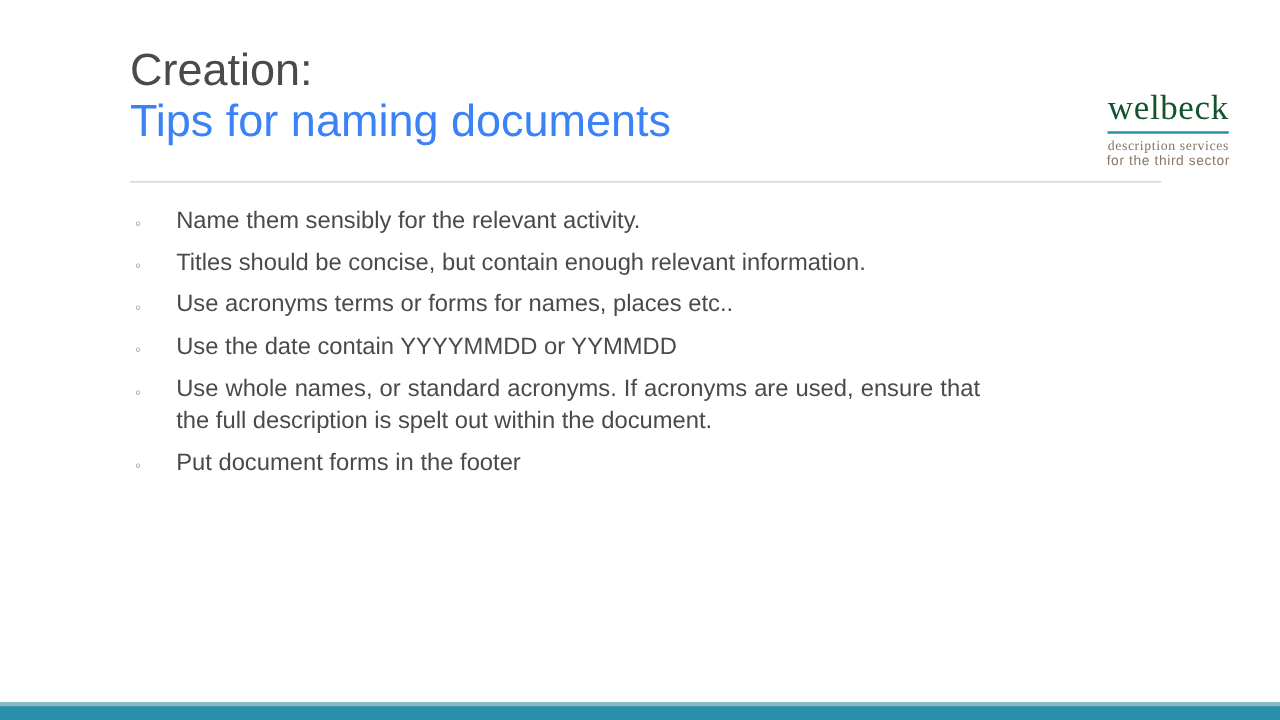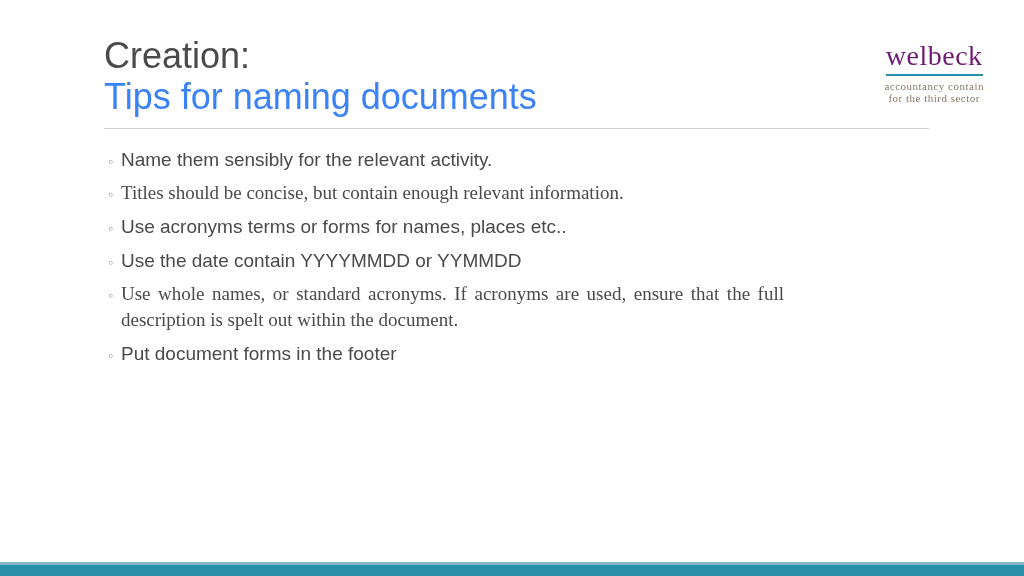--- a/index.html
+++ b/index.html
@@ -42,36 +42,37 @@
       line-height: 1.15;
     }
     .logo {
       text-align: center;
       margin-top: 5px;
       margin-right: -55px;
     }
     .logo-name {
       font-family: Georgia, 'Times New Roman', serif;
       font-size: 28px;
-      color: #701a75;
+      color: #14532d;
       font-weight: normal;
       border-bottom: 2px solid #2a8fa8;
       padding-bottom: 2px;
       display: inline-block;
       letter-spacing: 0.5px;
+      margin-top: 31px;
     }
     .logo-tagline1 {
       font-family: Georgia, 'Times New Roman', serif;
       font-size: 11px;
       color: #887766;
       margin-top: 4px;
       letter-spacing: 0.5px;
     }
     .logo-tagline2 {
-      font-family: Liberation Serif, serif;
+      font-family: Liberation Sans, sans-serif;
       font-size: 11px;
       color: #887766;
       letter-spacing: 0.5px;
     }
     .divider {
       border: none;
       border-top: 1px solid #d0d0d0;
       margin-top: 10px;
       margin-bottom: 18px;
       width: 100%;
@@ -90,24 +91,24 @@
     .bullet-marker {
       color: #999;
       font-size: 14px;
       margin-right: 8px;
       margin-left: 4px;
       margin-top: 5px;
       flex-shrink: 0;
     }
     .bullet-text {
       flex: 1;
+      margin-left: 20px;
     }
     .justified {
       text-align: justify;
-      font-family: Liberation Serif, serif;
     }
     .footer-bar {
       position: absolute;
       bottom: 0;
       left: 0;
       width: 100%;
       height: 14px;
       background: #2a8fa8;
       border-top: 3px solid #88b8c8;
     }
@@ -116,21 +117,21 @@
 <body>
 
 <div class="slide">
   <div class="header-row">
     <div class="title-block">
       <div class="title-line1">Creation:</div>
       <div class="title-line2">Tips for naming documents</div>
     </div>
     <div class="logo">
       <div class="logo-name">welbeck</div>
-      <div class="logo-tagline1">accountancy contain</div>
+      <div class="logo-tagline1">description services</div>
       <div class="logo-tagline2">for the third sector</div>
     </div>
   </div>
 
   <hr class="divider">
 
   <div class="content">
     <div class="bullet-item">
       <span class="bullet-marker">◦</span>
       <span class="bullet-text">Name them sensibly for the relevant activity.</span>

